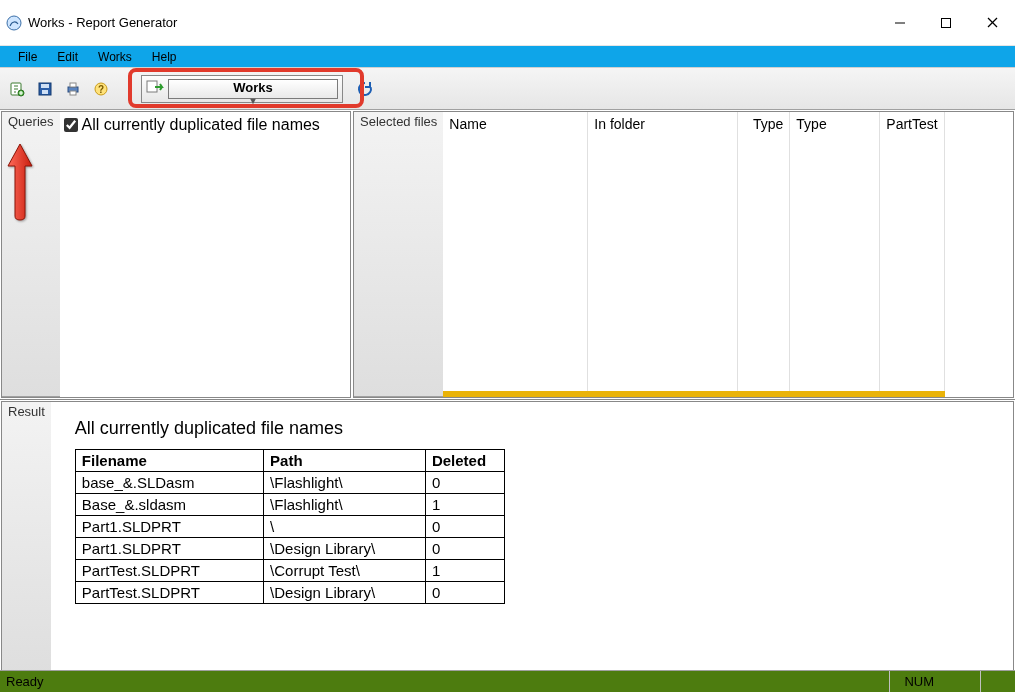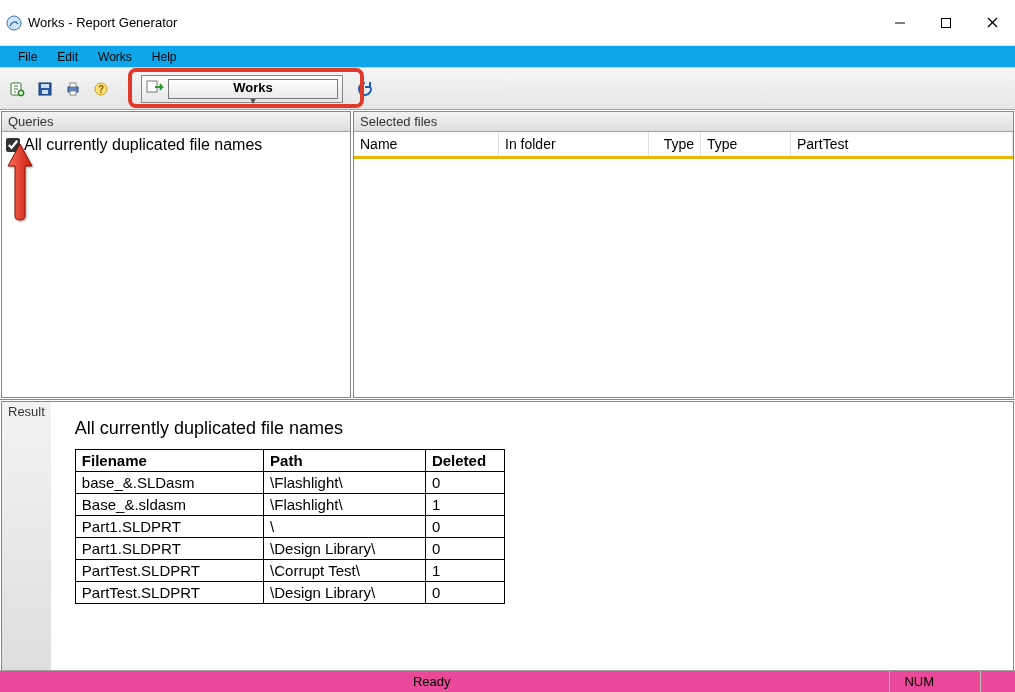--- a/index.html
+++ b/index.html
@@ -17,40 +17,40 @@
   
   .toolbar { height: 42px; display: flex; align-items: center; gap:1px; padding-left:4px; border-bottom: 1px solid #a0a0a0; background: linear-gradient(#f5f5f5,#e6e6e6); position: relative; }
   .tb-btn { width: 26px; height: 26px; display:flex; align-items:center; justify-content:center; border:1px solid transparent; }
   .toolbar-group { display:flex; align-items:center; gap:2px; }
   .highlight-box { position:absolute; left:128px; top:0px; width:236px; height:40px; border:4px solid #e13a2c; border-radius:8px; pointer-events:none; z-index:5;}
   .vault-combo-wrap { display:flex; align-items:center; gap:4px; height:28px; background:linear-gradient(#fdfdfd,#e7e7e7); border:1px solid #888; padding:0 4px; margin-left:26px;}
   .vault-combo { display:flex; align-items:center; width:170px; height:20px; border:1px solid #7a7a7a; background:linear-gradient(#fff,#e9e9e9); padding:0 4px; font-size:13px; font-weight:bold; justify-content:space-between;flex-direction:column;}
   .vault-combo .chev { font-size:10px; color:#555;}
   
   .split-top { display:flex; height: 290px; border-bottom:1px solid #888; }
-  .panel { border:1px solid #888; display:flex; flex-direction:column; margin:1px; }
+  .panel { border:1px solid #888; display:flex; flex-direction:row; margin:1px; }
   .panel.queries { width:350px; }
   .panel.selected { flex:1; }
   .panel-header { background:linear-gradient(#f3f3f3,#dedede); border-bottom:1px solid #a0a0a0; padding:2px 6px; font-size:13px; color:#333; }
   .queries-body { flex:1; padding:4px 2px; display:flex; flex-direction:column; gap:2px; overflow:auto;}
   .query-row { display:flex; align-items:center; gap:4px; font-size:16px; padding:0 2px;}
   .query-row input[type=checkbox] { width:14px; height:14px; accent-color:#333;}
-  .files-header-row { display:flex; border-bottom:3px solid #eab308; background:#fff; }
+  .files-header-row { display:flex; border-bottom:6px solid #eab308; background:#fff; }
   .col { padding:4px 6px; font-size:14px; border-right:1px solid #e0e0e0;}
   .col.name{ width:145px;} .col.folder{ width:150px;} .col.size{ width:52px; text-align:right;} .col.type{ width:90px;} .col.modified{ flex:1;}
   .files-body { flex:1; }
   
   .result-panel { border:1px solid #888; margin:1px; display:flex; flex-direction:row; height: 275px;}
   .result-body { padding:16px 24px; overflow:auto; flex:1; font-size:15px;}
   .result-title { font-size:18px; margin-bottom:10px;}
   table.result-table { border-collapse: collapse; font-size:15px; width:430px;}
   table.result-table th, table.result-table td { border:1px solid #000; padding:2px 6px; text-align:left; vertical-align:top;}
   table.result-table th { font-weight:bold; }
   
-  .statusbar { position:absolute; left:0; right:0; bottom:0; height:22px; border-top:1px solid #a0a0a0; background:#ec4899; display:flex; align-items:center; padding:0 6px; font-size:13px;text-align:center;}
+  .statusbar { position:absolute; left:0; right:0; bottom:0; height:22px; border-top:1px solid #a0a0a0; background:#4d7c0f; display:flex; align-items:center; padding:0 6px; font-size:13px;}
   .status-left { flex:1;} .status-cell { border-left:1px solid #c0c0c0; padding:0 14px; height:100%; display:flex; align-items:center;margin-left:32px;}
   
   .red-arrow { position:absolute; left:6px; top:142px; pointer-events:none; z-index:6;}
   .red-arrow svg { display:block; filter: drop-shadow(1px 1px 1px rgba(0,0,0,0.35));}
 </style>
 </head>
 <body>
 
 <div class="titlebar">
   <div class="titlebar-left">

